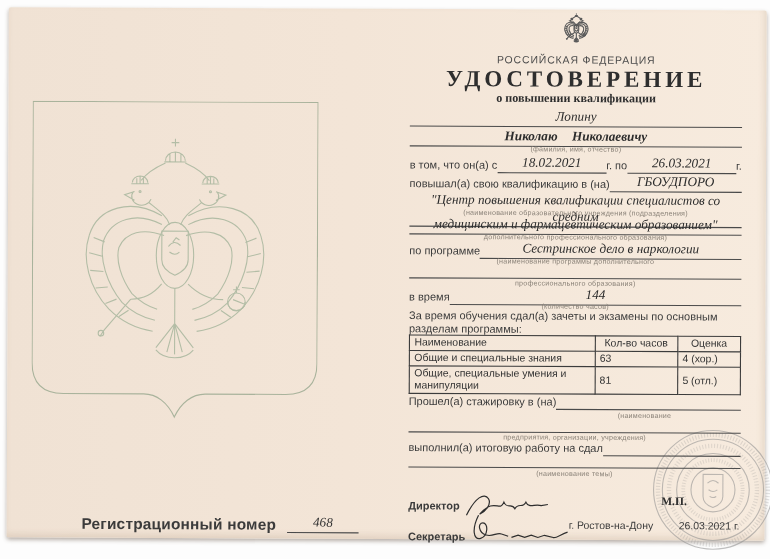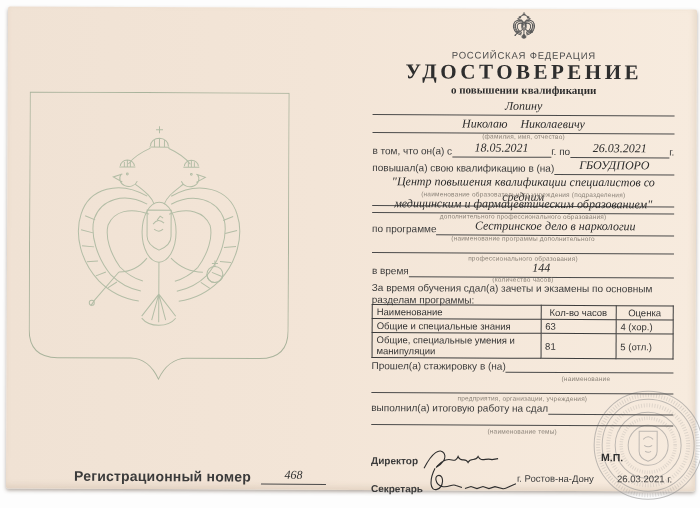--- a/index.html
+++ b/index.html
@@ -33,34 +33,34 @@
   .fullline{border-bottom:1px solid #4a4a4a;text-align:center;
     font-family:"Liberation Serif",serif;font-style:italic;font-size:12px;color:#2c2c2c;padding-bottom:1px;}
   .cap{font-size:6.5px;color:#8b8379;text-align:center;letter-spacing:.2px;}
   .hdr-eagle{position:absolute;top:2px;left:0;right:0;text-align:center;color:#555;}
   .hdr-eagle svg{width:26px;height:30px;}
   .country{top:41px;text-align:center;font-size:9.5px;letter-spacing:.8px;color:#4c4c4c;}
   .title{top:51px;text-align:center;font-family:"Liberation Serif",serif;font-weight:bold;
     font-size:21px;letter-spacing:3.5px;color:#2e2e2e;}
   .subtitle{top:75px;text-align:center;font-family:"Liberation Serif",serif;font-weight:bold;
     font-size:11px;color:#2e2e2e;}
-  .name-span{word-spacing:10px;}
+  .name-span{word-spacing:10px;font-weight:bold;}
   
   .tbl{position:absolute;left:0;top:296px;width:100%;border-collapse:collapse;
     font-size:9.5px;color:#333;}
   .tbl th,.tbl td{border:1px solid #3c3c3c;padding:1px 4px;}
   .tbl{border:1.5px solid #3c3c3c;}
   .tbl th{font-weight:normal;text-align:center;}
   .tbl th:first-child{text-align:left;}
   .tbl td{}
   .tbl td.c{}
   .col-name{width:56%;}.col-hours{width:25%;}.col-grade{width:19%;}
   
   .sig{display:inline-block;vertical-align:bottom;}
-  .mp{position:absolute;left:230px;top:442px;font-family:Liberation Sans, sans-serif;
+  .mp{position:absolute;left:230px;top:442px;font-family:Liberation Serif, serif;
      font-weight:bold;font-size:10.5px;color:#2e2e2e;z-index:3;}
   .stamp{position:absolute;left:219px;top:378px;width:116px;height:116px;opacity:.55;z-index:1;}
   .z2{z-index:2;}
   .dir-row,.sec-row{font-size:10px;font-weight:bold;color:#3b3b3b;display:flex;align-items:flex-end;}
   .city{position:absolute;left:146px;top:6px;font-weight:normal;font-size:9.5px;white-space:nowrap;}
   .date{position:absolute;left:246px;top:6px;font-weight:normal;font-size:9.5px;white-space:nowrap;z-index:3;}
 </style>
 </head>
 <body>
 
@@ -144,21 +144,21 @@
       <span class="fill">Лопину</span>
     </div>
 
     <div class="r fullline" style="top:108px">
       <span class="name-span">Николаю Николаевичу</span>
     </div>
     <div class="r cap" style="top:124px">(фамилия, имя, отчество)</div>
 
     <div class="r row" style="top:132px">
       <span class="lbl">в том, что он(а) с</span>
-      <span class="fill">18.05.2021</span>
+      <span class="fill">18.02.2021</span>
       <span class="lbl">г. по</span>
       <span class="fill">26.03.2021</span>
       <span class="lbl">г.</span>
     </div>
 
     <div class="r row" style="top:149px">
       <span class="lbl">повышал(а) свою квалификацию в (на)</span>
       <span class="fill">ГБОУДПОРО</span>
     </div>
 

